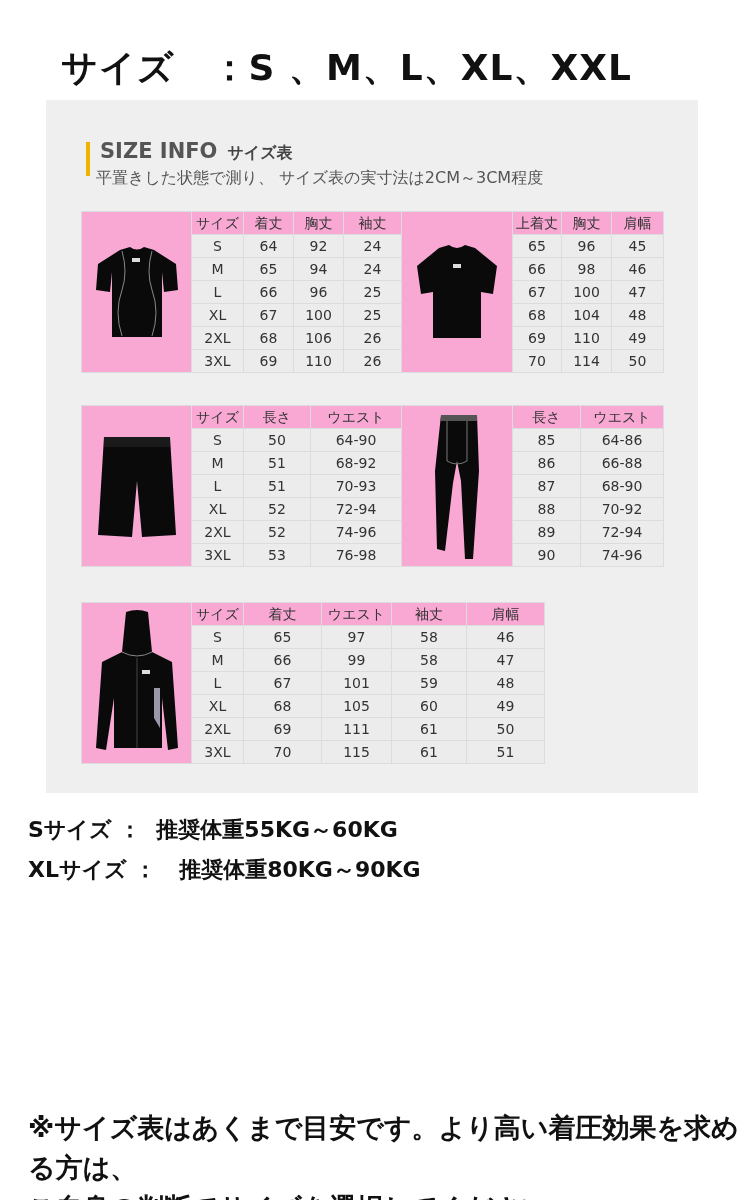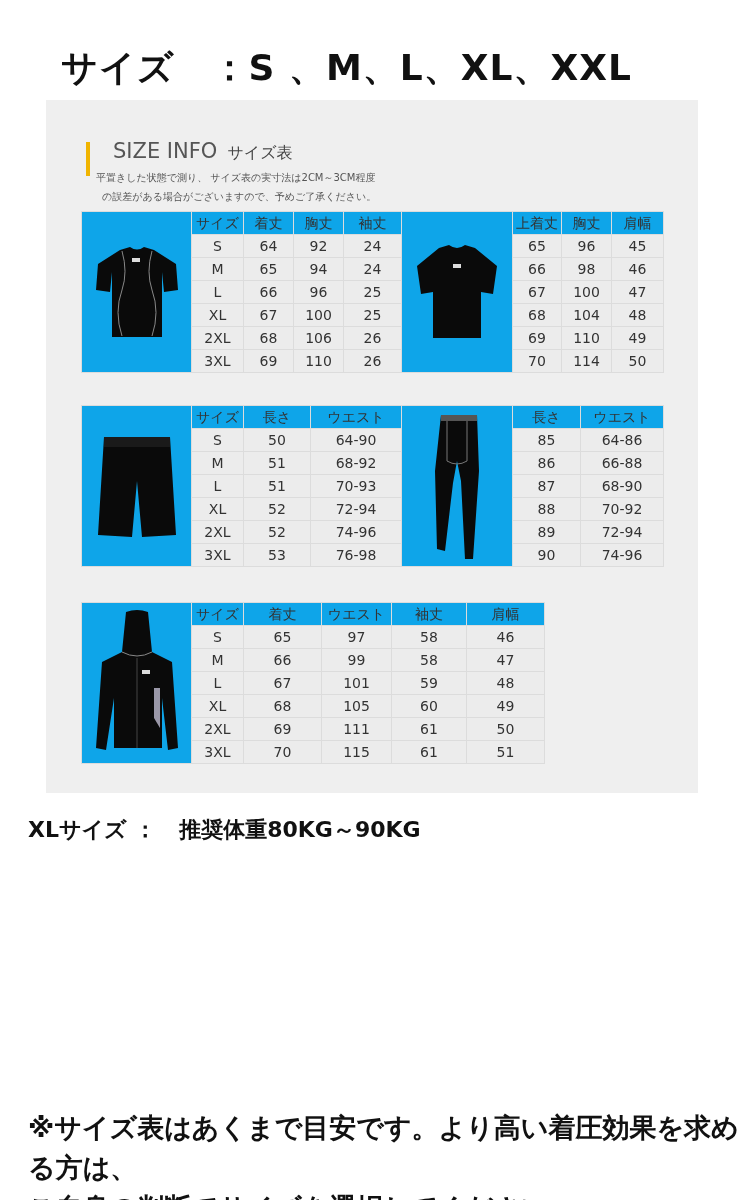--- a/index.html
+++ b/index.html
@@ -2,50 +2,49 @@
 <html><head>
 <meta charset="utf-8">
 <style>
   html, body { margin:0; padding:0; }
   body { width:741px; height:1200px; background:#ffffff; position:relative; overflow:hidden;
          font-family:"DejaVu Sans", "Liberation Sans", sans-serif; color:#000; }
   .title { position:absolute; top:44px; left:0; width:693px; text-align:center;
            font-size:36px; font-weight:bold; letter-spacing:1px; color:#111; }
   .panel { position:absolute; left:46px; top:100px; width:652px; height:693px; background:#efefef; }
   .info-bar { position:absolute; left:86px; top:142px; width:4px; height:34px; background:#f0b400; }
-  .info-title { position:absolute; left:113px; top:139px; font-size:21px; font-weight:normal; color:#555; letter-spacing:0px; }
+  .info-title { position:absolute; left:100px; top:139px; font-size:21px; font-weight:bold; color:#555; letter-spacing:0px; }
   .info-title .en { font-family:"DejaVu Sans", sans-serif; }
   .info-title .jp { font-size:16px; margin-left:10px; color:#444; }
-  .info-note { position:absolute; left:96px; top:168px; font-size:10px; color:#555; line-height:19px; }
+  .info-note { position:absolute; left:96px; top:168px; font-size:16px; color:#555; line-height:19px; }
   .info-note .l2 { padding-left:6px; }
 
   .grid { position:absolute; border-collapse:collapse; }
   .grid td { border:1px solid #dcdcdc; text-align:center; font-size:14px; color:#333; padding:0;
              background:#ececec; height:22px; line-height:22px; }
-  .grid tr.hd td { background:#0ea5e9; }
+  .grid tr.hd td { background:#f9a8d4; }
   .grid td.img { background:#f1f1f1; }
 
   .rec { position:absolute; left:28px; top:810px; font-weight:bold; font-size:22px; line-height:40px; color:#111; }
   .rec div { white-space:pre; }
   .note { position:absolute; left:28px; top:1094px; font-weight:bold; font-size:27px; line-height:40px; color:#111;margin-top:14px; }
   .shirt, .tee, .shorts, .pants, .hoodie { display:block; margin:0 auto; }
 </style>
 </head>
 <body>
 
 <div class="title">サイズ　：S 、M、L、XL、XXL</div>
 
 <div class="panel"></div>
 <div class="info-bar"></div>
 <div class="info-title">
   <span class="en">SIZE INFO</span><span class="jp">サイズ表</span>
 </div>
 <div class="info-note">
   <div>平置きした状態で測り、 サイズ表の実寸法は2CM～3CM程度</div>
-  <div class="l2">の誤差がある場合がございますので、予めご了承ください。</div>
 </div>
 
 <table class="grid" style="left:81px; top:211px;">
   <colgroup>
     <col style="width:110px">
       <col style="width:52px">
       <col style="width:50px">
       <col style="width:50px">
       <col style="width:58px">
     <col style="width:111px">
@@ -275,19 +274,20 @@
     <td>3XL</td>
         <td>70</td>
         <td>115</td>
         <td>61</td>
         <td>51</td>
   </tr>
 </tbody>
   </table>
 
 <div class="rec">
+  <div>Sサイズ ：  推奨体重55KG～60KG</div>
   <div>XLサイズ ：   推奨体重80KG～90KG</div>
 </div>
 
 <div class="note">
   <div>※サイズ表はあくまで目安です。より高い着圧効果を求める方は、</div>
   <div>ご自身の判断でサイズを選択してください。</div>
 </div>
 
 </body></html>

